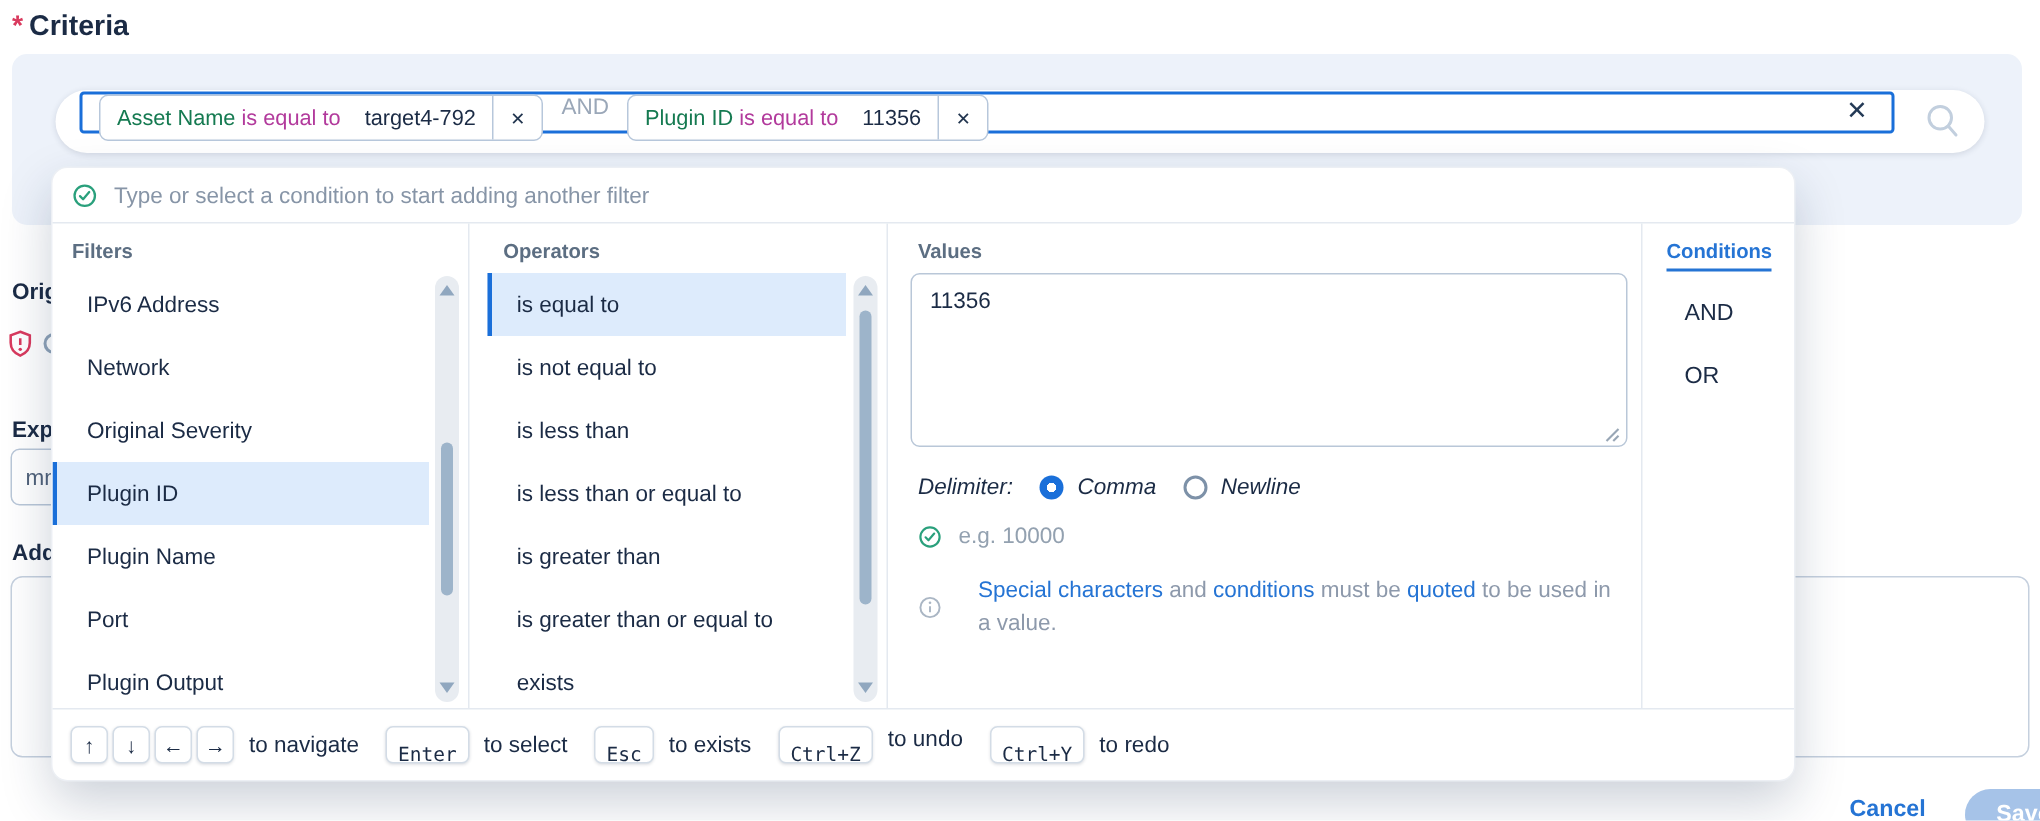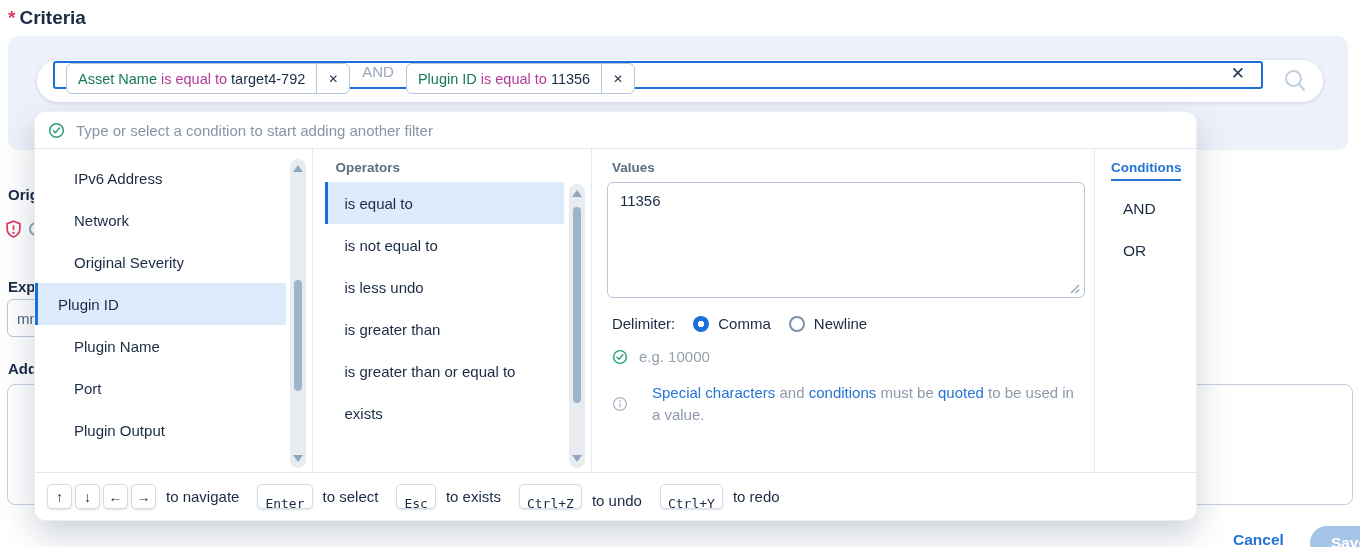--- a/index.html
+++ b/index.html
@@ -22,21 +22,21 @@
   .criteria-box{position:absolute;left:8px;top:36px;width:1340px;height:114px;
       background:var(--criteria-bg);border-radius:10px;z-index:0;}
   .search-pill{position:absolute;left:37px;top:60px;width:1286px;height:42px;
       background:#fff;border-radius:21px;box-shadow:0 1px 4px rgba(27,43,69,.14);z-index:2;}
   .search-input{position:absolute;left:16px;top:1px;width:1210px;height:28px;
       background:#fff;border:2px solid var(--accent);border-radius:3px;
       display:flex;padding-left:11px;gap:10px;}
   .chip{display:flex;align-items:stretch;height:31px;border:1px solid #b7c7db;
       border-radius:6px;background:#fff;font-size:14.5px;white-space:nowrap;}
   .chip .chip-text{padding:0 11px;display:flex;align-items:center;gap:4px;}
-  .chip .f{color:var(--chip-green);} .chip .o{color:var(--chip-magenta);} .chip .v{color:var(--navy);}
+  .chip .f{color:var(--chip-green);} .chip .o{color:var(--chip-magenta);} .chip .v{color:var(--navy);margin-left:12px;}
   .chip .chip-x{width:33px;border-left:1px solid #b7c7db;display:grid;place-items:center;
       color:#22354f;font-size:12px;cursor:pointer;}
   .joiner{color:#9aa7b8;font-size:15px;padding:0 2px;}
   .clear-x{margin-left:auto;margin-right:16px;font-size:17px;color:#243a56;cursor:pointer;}
   .search-glass{position:absolute;right:14px;top:7px;width:28px;height:28px;}
 
   
   .bg-label{position:absolute;left:8px;font-size:15px;font-weight:bold;z-index:1;white-space:nowrap;}
   .bg-shield{position:absolute;left:5px;top:219px;width:17px;height:20px;z-index:1;}
   .bg-sev-circle{position:absolute;left:29px;top:222px;width:14px;height:14px;border:2px solid #8fa3b8;
@@ -56,40 +56,40 @@
   .panel-cols{flex:1;display:flex;min-height:0;border-bottom:1px solid var(--panel-border);}
   .col{display:flex;flex-direction:column;padding-top:8px;}
   .col-h{font-size:13.5px;font-weight:bold;color:var(--header-gray);padding:3px 0 7px 13px;}
   .col-filters{width:336px;border-right:1px solid var(--panel-border);}
   .col-operators{width:336px;border-right:1px solid var(--panel-border);}
   .col-operators .col-h{padding-left:22px;}
   .col-values{width:503px;border-right:1px solid var(--panel-border);padding-left:0;}
   .col-conditions{width:122px;}
   .listwrap{position:relative;flex:1;overflow:hidden;}
   .row{height:42px;display:flex;align-items:center;font-size:15px;color:var(--navy);cursor:pointer;}
-  .col-filters .row{padding-left:39px;margin-right:26px;}
+  .col-filters .row{padding-left:23px;margin-right:26px;}
   .col-filters .row.selected{background:var(--sel-bg);border-left:3px solid var(--accent);padding-left:20px;}
   .col-operators .row{margin-left:12px;margin-right:27px;padding-left:19px;}
   .col-operators .row.selected{background:var(--sel-bg);border-left:3px solid var(--accent);padding-left:16px;}
   .scrollbar{position:absolute;right:6px;top:2px;bottom:4px;width:16px;background:var(--track);
       border-radius:8px;}
   .sb-arrow{position:absolute;left:3px;width:0;height:0;border-left:5px solid transparent;
       border-right:5px solid transparent;}
   .sb-arrow.up{top:6px;border-bottom:7px solid #90a7bf;}
   .sb-arrow.down{bottom:6px;border-top:7px solid #90a7bf;}
   .sb-thumb{position:absolute;left:4px;width:8px;border-radius:4px;background:var(--thumb);}
 
   
   .values-body{padding:0 10px 0 15px;}
   .values-ta{width:478px;height:116px;border:1px solid var(--field-border);border-radius:6px;
       resize:none;font-family:"Liberation Sans",sans-serif;font-size:15px;color:var(--navy);
       padding:9px 12px;outline:none;position:relative;}
   .ta-wrap{position:relative;width:478px;}
   .ta-grip{position:absolute;right:5px;bottom:8px;pointer-events:none;}
-  .delim-row{display:flex;align-items:flex-end;gap:18px;margin-top:13px;font-size:15px;color:var(--navy);padding-left:5px;}
+  .delim-row{display:flex;align-items:flex-end;gap:18px;margin-top:13px;font-size:15px;color:var(--navy);padding-left:5px;font-style:italic;}
   .radio{display:flex;align-items:center;gap:9px;cursor:pointer;}
   .rdot{width:16px;height:16px;border-radius:50%;border:2px solid #7d91a8;background:#fff;}
   .rdot.on{border:none;background:radial-gradient(circle,#fff 0 3px,var(--accent) 3px);}
   .eg-row{display:flex;align-items:center;gap:11px;margin-top:16px;padding-left:5px;
       color:#93a1b0;font-size:15px;}
   .note-row{display:flex;gap:24px;margin-top:17px;padding-left:5px;width:470px;
       color:#8d99ab;font-size:15px;line-height:1.45;align-items:center;}
   .note-row a{color:var(--link);text-decoration:none;}
 
   
@@ -171,20 +171,21 @@
     <svg width="17" height="17" viewBox="0 0 20 20">
       <circle cx="10" cy="10" r="8" fill="none" stroke="#2aa07c" stroke-width="1.8"></circle>
       <path d="M6.3 10.3l2.4 2.4 4.8-5.6" fill="none" stroke="#2aa07c" stroke-width="1.8" stroke-linecap="round" stroke-linejoin="round"></path>
     </svg>
     <span>Type or select a condition to start adding another filter</span>
   </div>
 
   <div class="panel-cols">
 
     <div class="col col-filters">
+      <div class="col-h">Filters</div>
       <div class="listwrap">
         <div>
 
         <div class="row">
               <span>IPv6 Address</span>
             </div>
             <div class="row">
               <span>Network</span>
             </div>
             <div class="row">
@@ -216,21 +217,24 @@
       <div class="listwrap">
         <div>
 
         <div class="row selected">
               <span>is equal to</span>
             </div>
             <div class="row">
               <span>is not equal to</span>
             </div>
             <div class="row">
-              <span>is less undo</span>
+              <span>is less than</span>
+            </div>
+            <div class="row">
+              <span>is less than or equal to</span>
             </div>
             <div class="row">
               <span>is greater than</span>
             </div>
             <div class="row">
               <span>is greater than or equal to</span>
             </div>
             <div class="row">
               <span>exists</span>
             </div>
@@ -316,21 +320,21 @@
     <span style="display:flex;align-items:center;gap:9px;">
 
     <span style="display:flex;align-items:center;gap:9px;">
           <kbd class="word">Enter</kbd>
           <span class="hintlabel">to select</span>
         </span>
         <span style="display:flex;align-items:center;gap:9px;">
           <kbd class="word">Esc</kbd>
           <span class="hintlabel">to exists</span>
         </span>
-        <span style="display:flex;align-items:flex-end;gap:9px;">
+        <span style="display:flex;align-items:flex-start;gap:9px;">
           <kbd class="word">Ctrl+Z</kbd>
           <span class="hintlabel">to undo</span>
         </span>
         <span style="display:flex;align-items:center;gap:9px;">
           <kbd class="word">Ctrl+Y</kbd>
           <span class="hintlabel">to redo</span>
         </span>
       </span>
   </div>
 </div>

